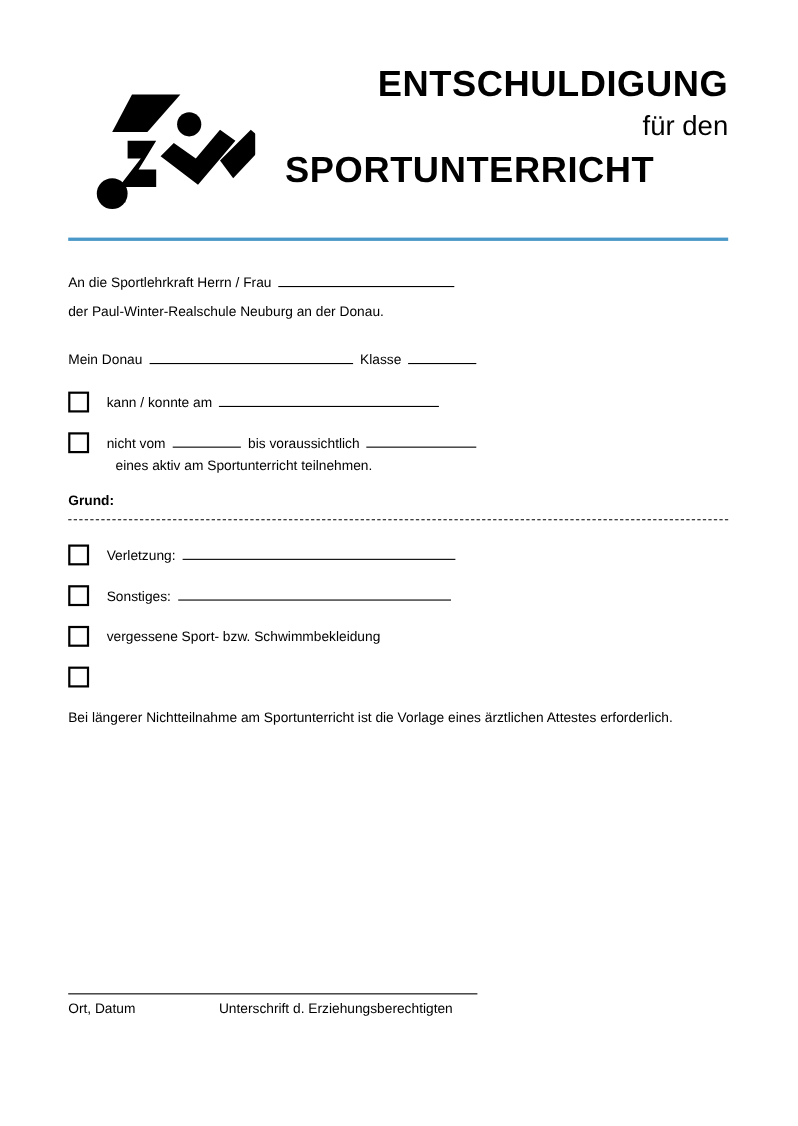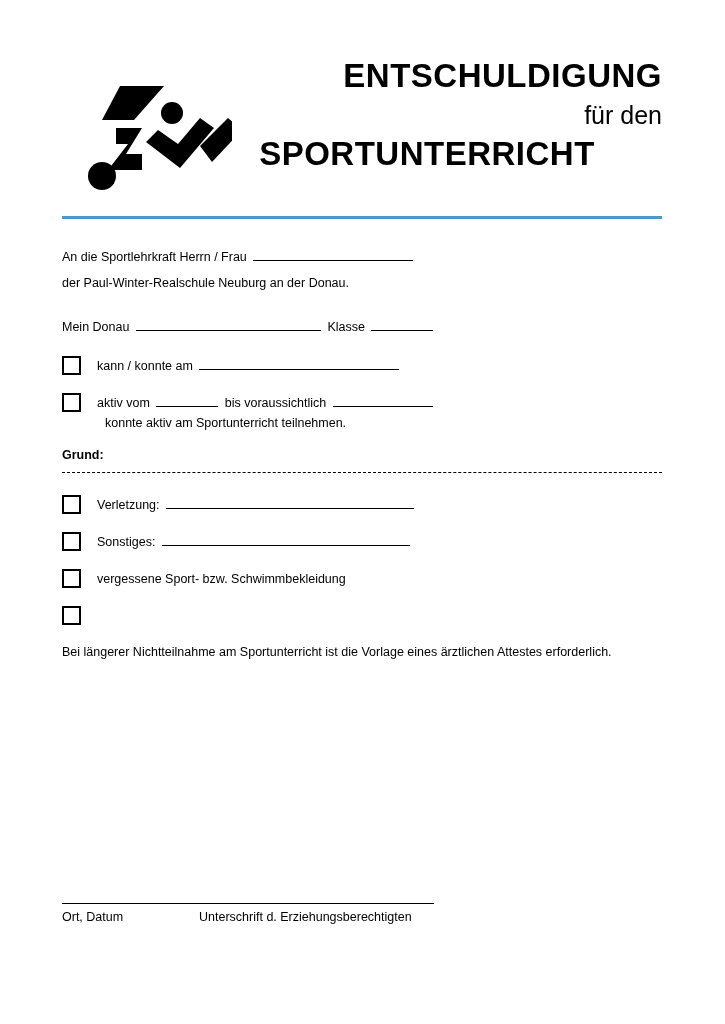--- a/index.html
+++ b/index.html
@@ -220,28 +220,28 @@
       <div class="checkbox"></div>
       <div class="checklabel">
         <span>kann / konnte  am</span>
         <span class="fill" style="width:200px"></span>
       </div>
     </div>
 
     <div class="checkrow" style="margin-bottom:6px">
       <div class="checkbox"></div>
       <div class="checklabel">
-        <span>aktiv vom</span>
+        <span>nicht vom</span>
         <span class="fill" style="width:62px"></span>
         <span>bis voraussichtlich</span>
         <span class="fill" style="width:100px"></span>
       </div>
     </div>
 
-    <div class="subline">konnte aktiv am Sportunterricht teilnehmen.</div>
+    <div class="subline">eines aktiv am Sportunterricht teilnehmen.</div>
 
     <div class="grund">Grund:</div>
     <div class="dashed"></div>
 
     <div class="checkrow">
       <div class="checkbox"></div>
       <div class="checklabel">
         <span>Verletzung:</span>
         <span class="fill" style="width:248px"></span>
       </div>

